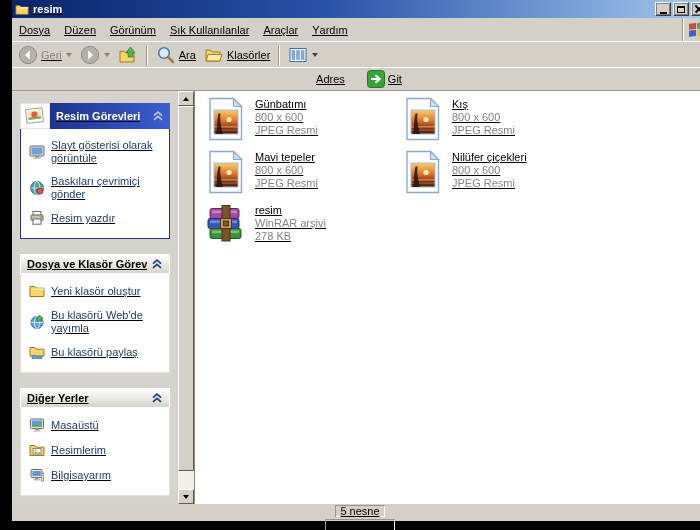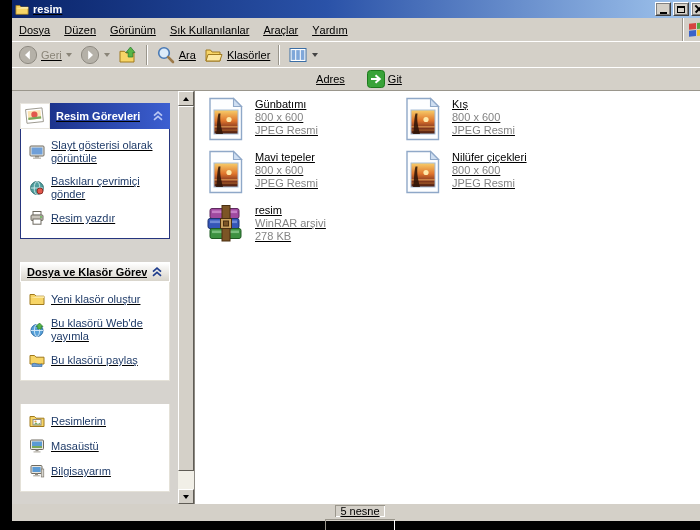--- a/index.html
+++ b/index.html
@@ -44,21 +44,21 @@
   .addr-input .icon { width:14px; height:13px; margin-right:4px; flex-shrink:0; }
   .addr-text { flex:1; white-space:nowrap; overflow:hidden; }
   .addr-drop { width:17px; height:17px; background:#d4d0c8; border:1px solid; border-color:#fff #404040 #404040 #fff; display:flex; align-items:center; justify-content:center; }
   .addr-drop .caret{ margin:0; }
   .go-btn { display:flex; align-items:center; gap:3px; padding:0 4px; }
   .go-btn .icon { width:18px; height:18px; display:block; }
 
   
   .content { display:flex; height:413px; }
   .sidebar { width:166px; background:#d6d3ce; padding:12px 8px 0 8px; overflow:hidden; }
-  .side-section { width:150px; margin-bottom:23px; }
+  .side-section { width:150px; margin-bottom:15px; }
   .sec-header-blue { display:flex; height:26px; }
   .hicon-box { width:30px; background:#fff; border:1px solid #e8e5de; display:flex; align-items:center; justify-content:center; }
   .hicon-box .icon { width:24px; height:22px; }
   .hbar { flex:1; background:linear-gradient(to right,#1c338c,#3c5fd1); display:flex; align-items:center; justify-content:space-between; padding:0 6px; }
   .hbar .htitle { color:#fff; font-weight:bold; white-space:nowrap; overflow:hidden; }
   .hbar .chev { color:#b9c7f4; }
   .sec-header-plain { height:20px; background:linear-gradient(#ffffff,#d8d4cb); border:1px solid #fff; display:flex; align-items:center; justify-content:space-between; padding:0 6px; }
   .sec-header-plain .htitle { font-weight:bold; color:#000; white-space:nowrap; overflow:hidden; max-width:120px; }
   .sec-header-plain .chev { color:#1e3c8c; }
   .chev { width:12px; height:10px; flex-shrink:0; }
@@ -273,39 +273,45 @@
               <div class="side-item">
                 <span class="icon"><svg viewBox="0 0 16 16" width="100%" height="100%">
                     <path d="M1 5 L1 3.5 L5.5 3.5 L7 5.2 L15 5.2 L15 12 L1 12 Z" fill="#f7d567" stroke="#a07a1e"></path>
                     <path d="M3 12 Q5 10.5 8 12 Q11 13.5 13 12 L13 14.5 L3 14.5 Z" fill="#6f9fd8" stroke="#3b6ea5" stroke-width="0.7"></path>
                   </svg></span>
                 <span class="slabel">Bu klasörü paylaş</span>
               </div>
             </div>
           </div>
           <div class="side-section">
+            <div class="sec-header-plain">
+              <span class="htitle">Diğer Yerler</span>
+              <span class="chev icon"><svg viewBox="0 0 12 10" width="100%" height="100%">
+                  <path d="M2 4.6 L6 1.2 L10 4.6 M2 8.8 L6 5.4 L10 8.8" fill="none" stroke="currentColor" stroke-width="1.7"></path>
+                </svg></span>
+            </div>
             <div class="sec-body plain-border">
-              <div class="side-item">
-                <span class="icon"><svg viewBox="0 0 16 16" width="100%" height="100%">
-                    <path d="M1 5 L1 3.5 L5.5 3.5 L7 5.2 L15 5.2 L15 13.5 L1 13.5 Z" fill="#f7d567" stroke="#a07a1e"></path>
-                    <rect x="4" y="6.5" width="8" height="5.5" fill="#fff" stroke="#8f8b82"></rect>
-                    <circle cx="6.5" cy="8.5" r="1.1" fill="#e2a13c"></circle>
-                    <path d="M4.5 11.5 L7 9.5 L9 11 L10.5 9.8 L11.5 11.5 Z" fill="#7aa85a"></path>
-                  </svg></span>
-                <span class="slabel">Resimlerim</span>
-              </div>
               <div class="side-item">
                 <span class="icon"><svg viewBox="0 0 16 16" width="100%" height="100%">
                     <rect x="1.5" y="2" width="13" height="9.5" rx="1" fill="#e8e6e0" stroke="#6e6a60"></rect>
                     <rect x="3" y="3.5" width="10" height="6.5" fill="#5b9bd5"></rect>
                     <rect x="3" y="8" width="10" height="2" fill="#7aa85a"></rect>
                     <rect x="6.5" y="11.5" width="3" height="1.8" fill="#8f8b82"></rect>
                     <rect x="4.5" y="13.3" width="7" height="1.2" fill="#b5b1a8"></rect>
                   </svg></span>
                 <span class="slabel">Masaüstü</span>
+              </div>
+              <div class="side-item">
+                <span class="icon"><svg viewBox="0 0 16 16" width="100%" height="100%">
+                    <path d="M1 5 L1 3.5 L5.5 3.5 L7 5.2 L15 5.2 L15 13.5 L1 13.5 Z" fill="#f7d567" stroke="#a07a1e"></path>
+                    <rect x="4" y="6.5" width="8" height="5.5" fill="#fff" stroke="#8f8b82"></rect>
+                    <circle cx="6.5" cy="8.5" r="1.1" fill="#e2a13c"></circle>
+                    <path d="M4.5 11.5 L7 9.5 L9 11 L10.5 9.8 L11.5 11.5 Z" fill="#7aa85a"></path>
+                  </svg></span>
+                <span class="slabel">Resimlerim</span>
               </div>
               <div class="side-item">
                 <span class="icon"><svg viewBox="0 0 16 16" width="100%" height="100%">
                     <rect x="2" y="2.5" width="11" height="8" rx="1" fill="#e8e6e0" stroke="#6e6a60"></rect>
                     <rect x="3.4" y="4" width="8.2" height="5" fill="#5b9bd5"></rect>
                     <rect x="6" y="10.5" width="3" height="1.6" fill="#8f8b82"></rect>
                     <rect x="4.2" y="12.1" width="6.6" height="1.3" fill="#b5b1a8"></rect>
                     <rect x="12.2" y="6" width="2.6" height="8" fill="#d9d6cf" stroke="#6e6a60" stroke-width="0.6"></rect>
                   </svg></span>
                 <span class="slabel">Bilgisayarım</span>

